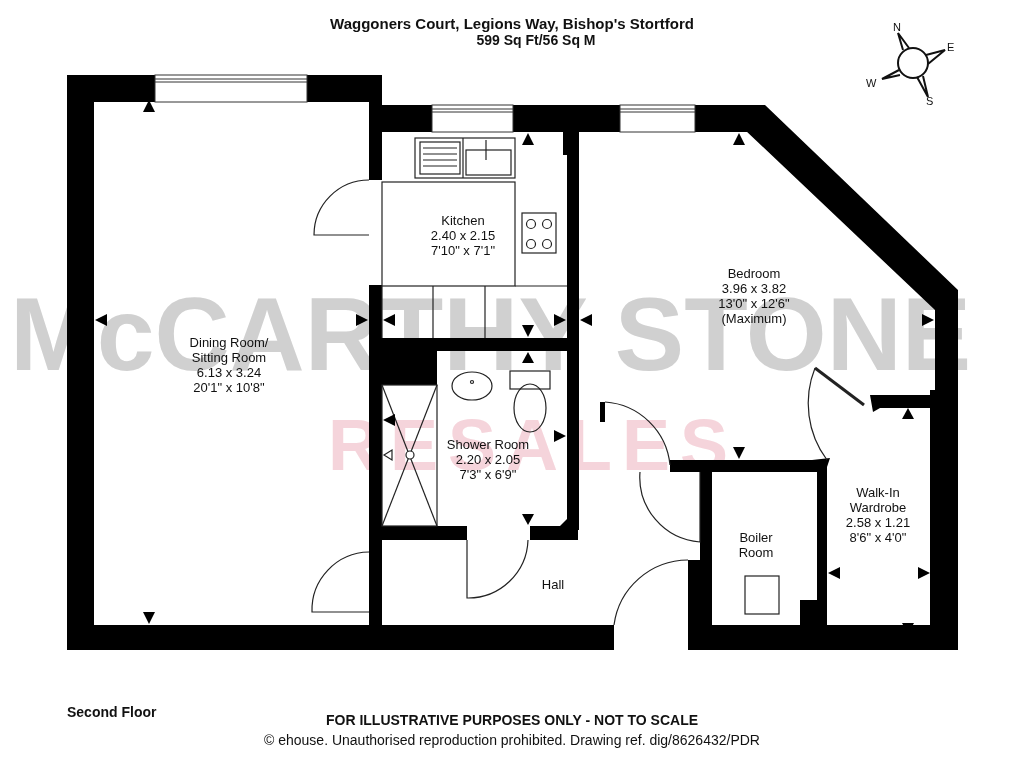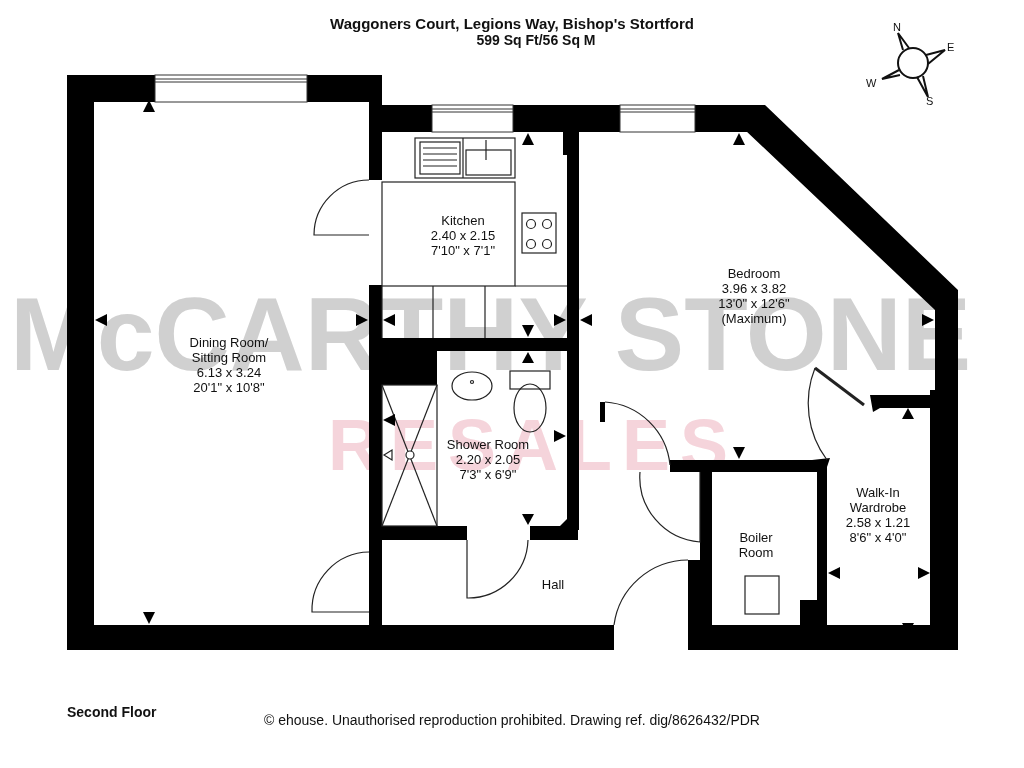--- a/index.html
+++ b/index.html
@@ -208,14 +208,15 @@
     <text class="room-label" x="878" y="497">Walk-In</text>
     <text class="room-label" x="878" y="512">Wardrobe</text>
     <text class="room-label" x="878" y="527">2.58 x 1.21</text>
     <text class="room-label" x="878" y="542">8'6" x 4'0"</text>
   </g>
 </svg>
 
 <div class="floor-label">Second Floor</div>
 
 <div class="footer">
+  <div class="f1">FOR ILLUSTRATIVE PURPOSES ONLY - NOT TO SCALE</div>
   <div>© ehouse. Unauthorised reproduction prohibited. Drawing ref. dig/8626432/PDR</div>
 </div>
 
 </body></html>

